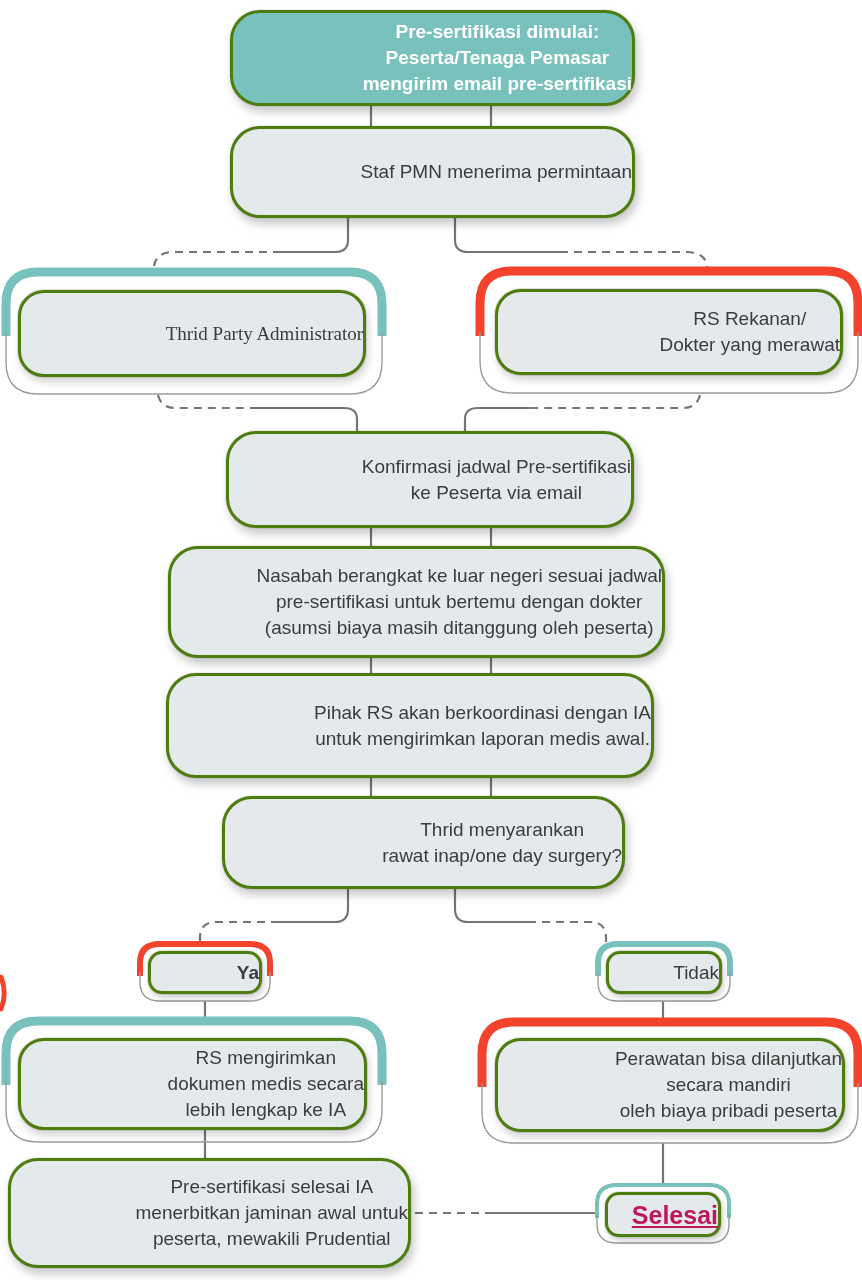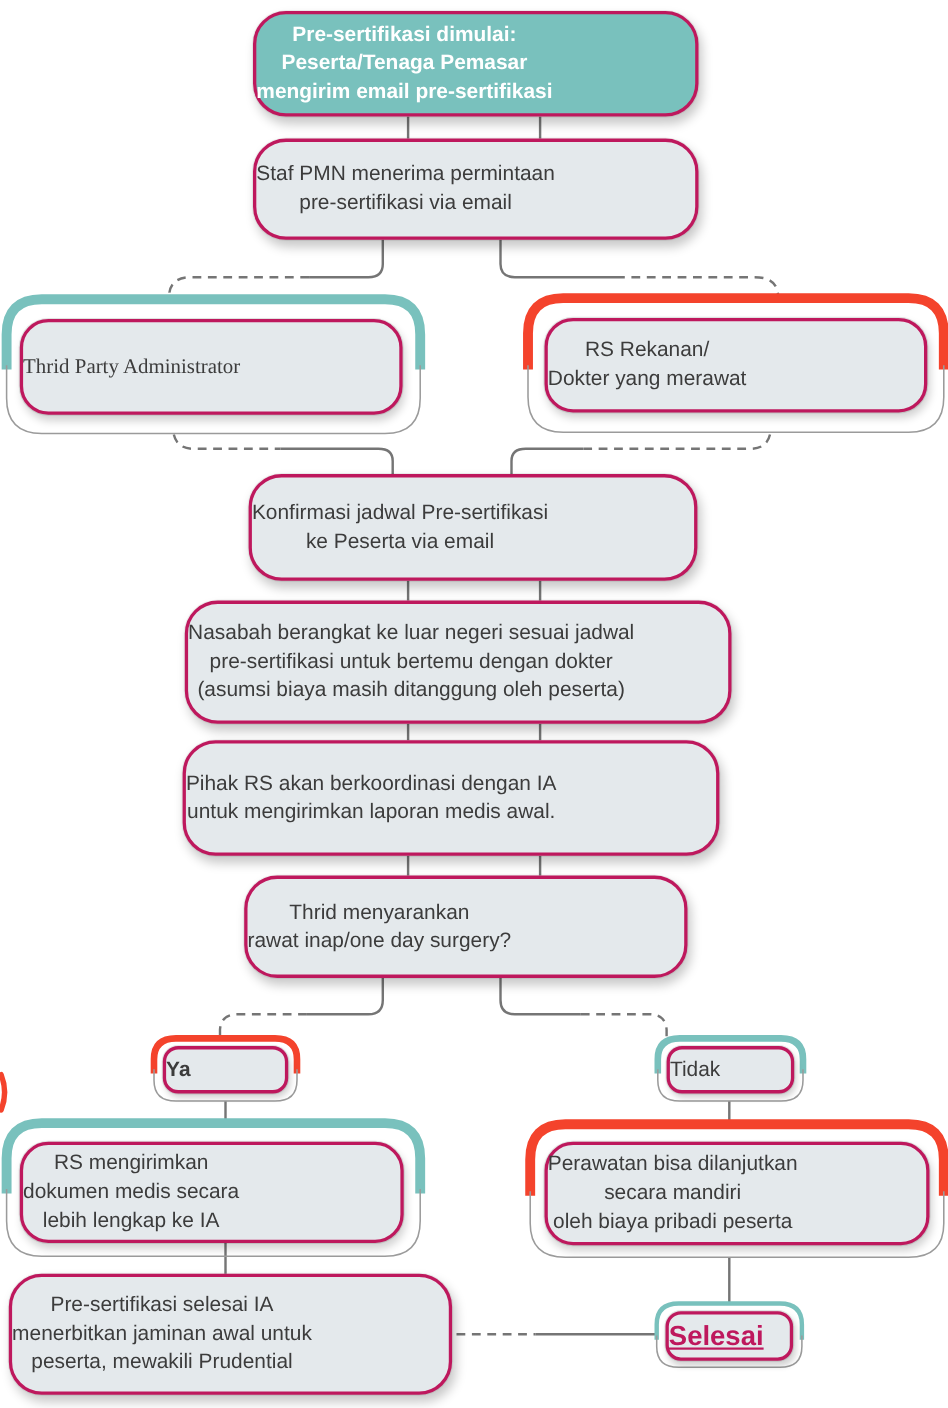--- a/index.html
+++ b/index.html
@@ -17,24 +17,24 @@
   
   .rt-teal{fill:none;stroke:var(--teal,#79C1BD);stroke-width:9;}
   .rt-red{fill:none;stroke:var(--red,#F4432C);stroke-width:9;}
   .w6{stroke-width:6;}
   .w4{stroke-width:4;}
   .rb{fill:none;stroke:var(--ring-gray,#9B9B9B);stroke-width:1.4;}
   .frag{fill:none;stroke:var(--red,#F4432C);stroke-width:5;stroke-linecap:round;}
   
   .node{
     position:absolute;
-    display:flex;align-items:center;justify-content:flex-start;
+    display:flex;align-items:center;justify-content:flex-end;
     text-align:center;
     background:var(--box-fill,#E4E9EC);
-    border:3px solid #be185d;
+    border:3px solid #4d7c0f;
     border-radius:30px;
     box-shadow:0 0 0 1px rgba(0,0,0,0.06), 3px 6px 10px rgba(0,0,0,0.22);
     color:var(--text,#3C3C3C);
     font-size:19px;line-height:26px;
     box-sizing:border-box;
   }
   .node .l{display:block;}
   .node.start{
     background:var(--teal,#79C1BD);
     color:#ffffff;font-weight:bold;
@@ -123,21 +123,20 @@
     <div>
       <span class="l">Pre-sertifikasi dimulai:</span>
       <span class="l">Peserta/Tenaga Pemasar</span>
       <span class="l">mengirim email pre-sertifikasi</span>
     </div>
   </div>
 
   <div class="node" style="left:230px;top:126px;width:405px;height:92px;">
     <div>
       <span class="l">Staf PMN menerima permintaan</span>
-      <span class="l">pre-sertifikasi via email</span>
     </div>
   </div>
 
   <div class="node inner" style="left:18px;top:290px;width:348px;height:87px;font-family:Liberation Serif, serif;">
     <div>
       <span class="l">Thrid Party Administrator</span>
     </div>
   </div>
 
   <div class="node inner" style="left:495px;top:289px;width:348px;height:86px;">

